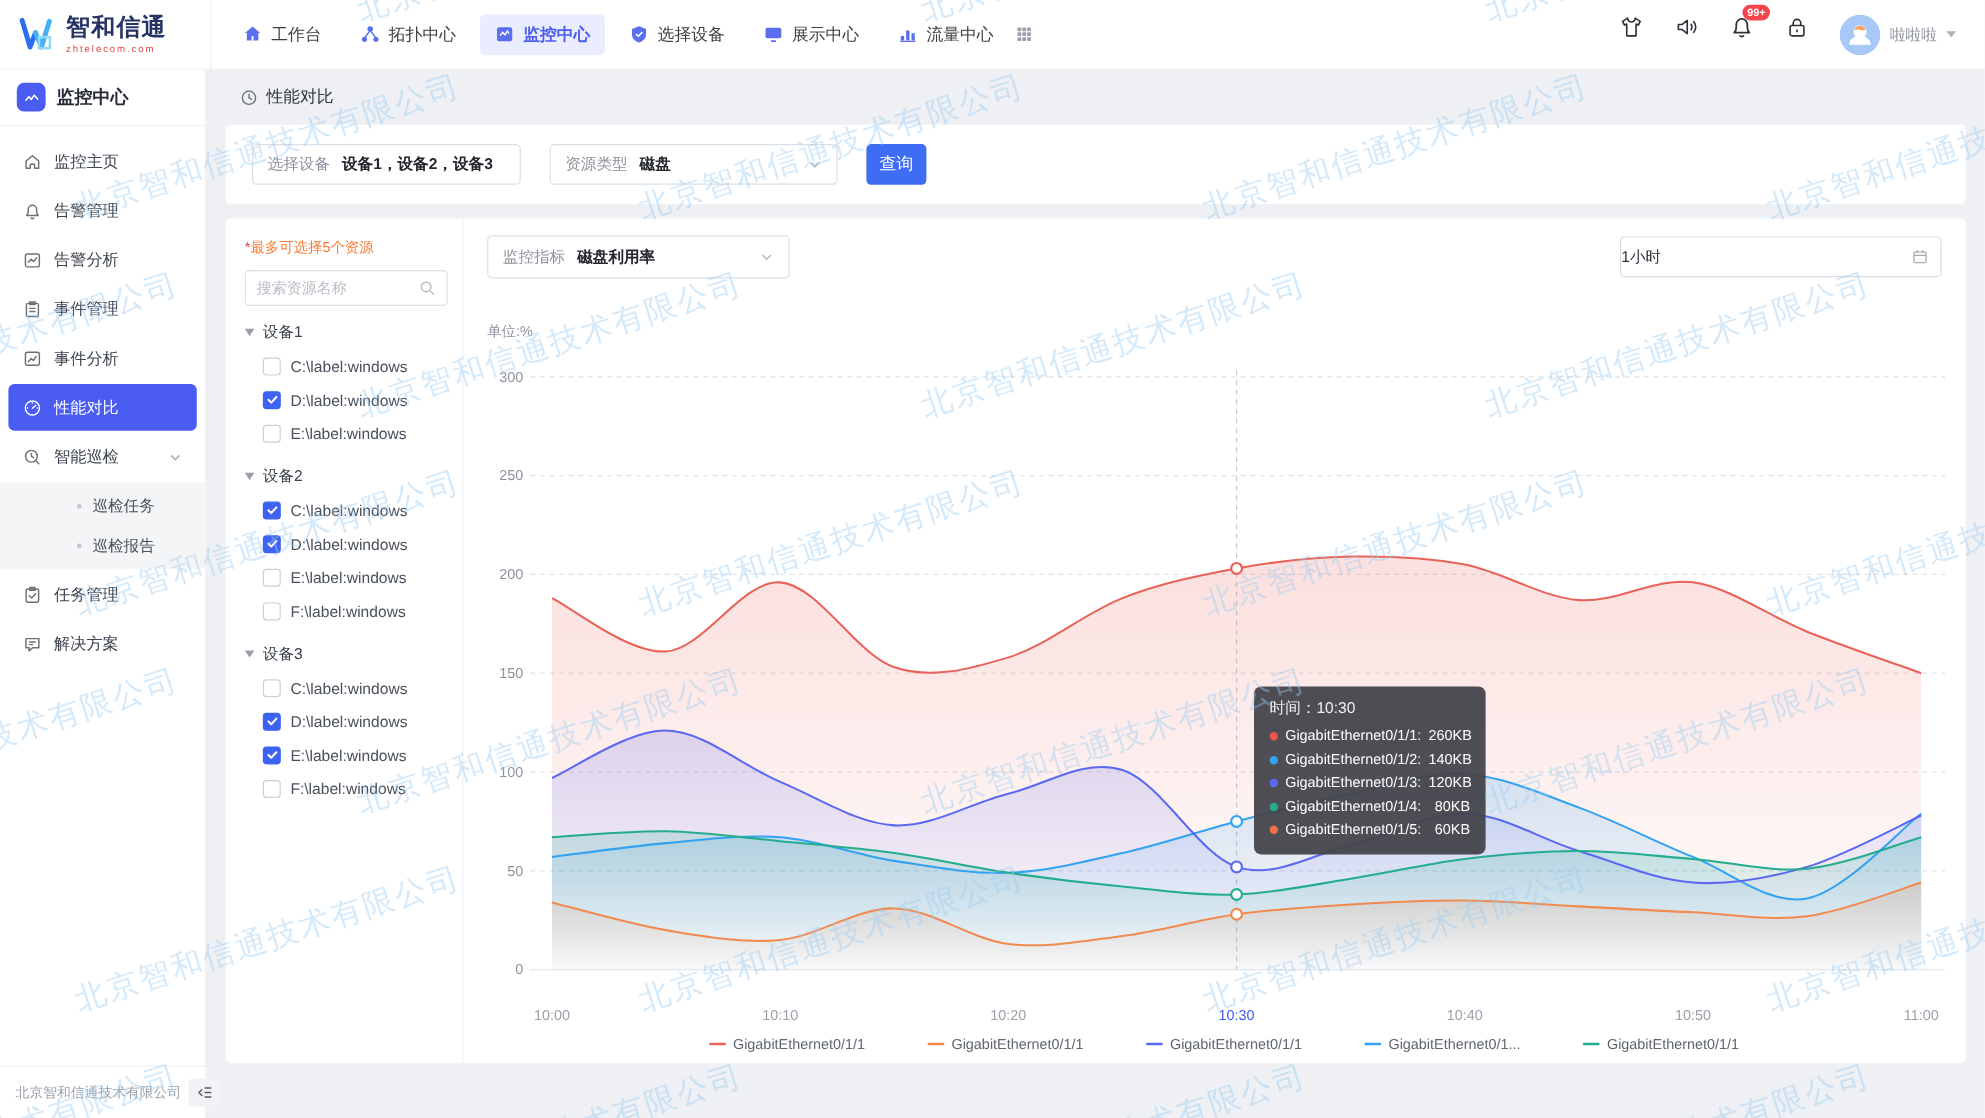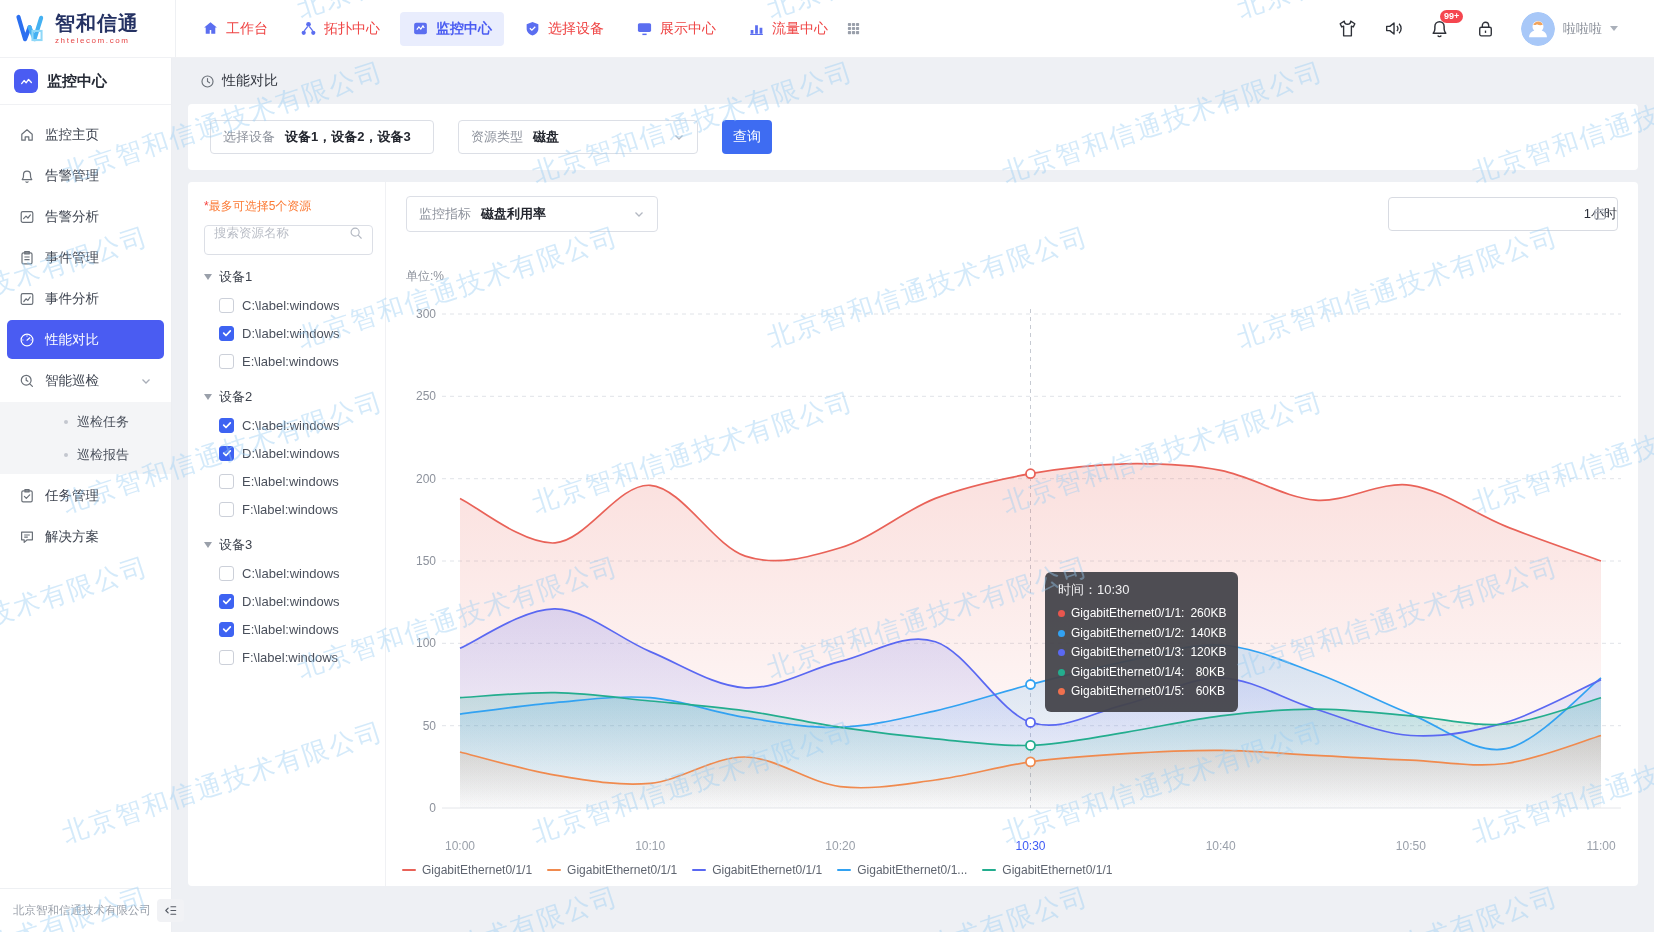--- a/index.html
+++ b/index.html
@@ -6,26 +6,26 @@
 html,body{width:1654px;height:932px;overflow:hidden}
 body{font-family:"Liberation Sans","DejaVu Sans",sans-serif;background:#eef0f4;position:relative}
 svg{display:block}
 
 .topbar{position:absolute;top:0;left:0;right:0;height:58px;background:#fff;display:flex;align-items:center;z-index:5;border-bottom:1px solid #f0f1f4}
 .logo-wrap{width:176px;height:100%;display:flex;align-items:center;padding-left:12px;gap:7px;border-right:1px solid #eef0f3}
 .logo-mark svg{width:36px;height:33px}
 .logo-title{font-size:20px;font-weight:bold;color:#253263;letter-spacing:1px;line-height:1}
 .logo-sub{font-size:8px;color:#e64848;letter-spacing:1.6px;margin-top:3px}
 .nav{display:flex;align-items:center;gap:8px;margin-left:14px}
-.nav-item{display:flex;align-items:center;gap:7px;padding:8px 12px;border-radius:4px;font-size:14px;color:#ef4444;cursor:pointer;white-space:nowrap}
+.nav-item{display:flex;align-items:center;gap:7px;padding:8px 12px;border-radius:4px;font-size:14px;color:#404040;cursor:pointer;white-space:nowrap}
 .nav-item.active{background:#e9edfd;color:#4a5cf2;font-weight:bold}
 .nav-ic{width:17px;height:17px;color:#5b6ef0;display:inline-flex}
 .nav-ic svg{width:100%;height:100%}
 .apps-icon{color:#9aa0ab;width:15px;height:15px;margin-left:6px;cursor:pointer}
-.topbar-right{margin-left:auto;display:flex;align-items:center;gap:25px;padding-right:36px}
+.topbar-right{margin-left:auto;display:flex;gap:25px;padding-right:24px}
 .tb-ic{width:21px;height:21px;color:#2e3138;position:relative;cursor:pointer}
 .tb-ic svg{width:100%;height:100%}
 .badge{position:absolute;top:-8px;left:11px;background:#f5464f;color:#fff;font-size:9px;padding:1px 4px;border-radius:8px;line-height:1.25;font-weight:bold}
 .user{display:flex;align-items:center;gap:8px;cursor:pointer}
 .avatar{width:34px;height:34px;border-radius:50%;overflow:hidden}
 .avatar svg{width:100%;height:100%}
 .uname{font-size:13px;color:#8a8f99}
 .ucaret{width:0;height:0;border-left:4.5px solid transparent;border-right:4.5px solid transparent;border-top:5.5px solid #aab0ba}
 
 .sidebar{position:absolute;top:58px;left:0;width:172px;bottom:0;background:#fff;border-right:1px solid #eceef2;z-index:4;display:flex;flex-direction:column}
@@ -59,53 +59,53 @@
 .select-box .val{font-size:13px;color:#23262e;font-weight:bold;white-space:nowrap}
 .chev{margin-left:auto;color:#b3b8c2;width:12px;height:12px}
 .chev svg{width:100%;height:100%}
 .sb-device{width:224px}.sb-type{width:240px}
 .btn-primary{width:50px;height:34px;background:#3e6cf2;color:#fff;font-size:14px;border:none;border-radius:4px;cursor:pointer}
 
 .main-card{margin:12px 16px 0;background:#fff;border-radius:4px;height:704px;display:flex;position:relative;overflow:hidden}
 .tree-panel{width:198px;border-right:1px solid #f0f1f4;padding:16px 12px 0 16px;flex:none}
 .note{font-size:12px;margin-bottom:10px;color:#fb7b36}
 .note .star{color:#f5433f}
-.search-box{height:30px;border:1px solid #dcdfe6;border-radius:4px;display:flex;align-items:flex-start;padding:0 9px;background:#fff}
+.search-box{height:30px;border:1px solid #dcdfe6;border-radius:4px;display:flex;align-items:center;padding:0 9px;background:#fff}
 .search-box input{border:none;outline:none;flex:1;font-size:12.5px;color:#333;min-width:0;font-family:inherit;background:transparent}
 .search-box input::placeholder{color:#b9bdc6}
 .search-ic{width:14px;height:14px;color:#b3b8c2;flex:none}
 .search-ic svg{width:100%;height:100%}
 .tree{margin-top:10px}
 .tree-group{display:flex;align-items:center;gap:7px;font-size:13px;color:#3c414c;margin:13px 0 5px;cursor:pointer}
 .tri{width:0;height:0;border-left:4.5px solid transparent;border-right:4.5px solid transparent;border-top:6px solid #9aa0aa}
 .tree-item{display:flex;align-items:center;gap:8px;padding:6.5px 0 6.5px 15px;font-size:13px;color:#4a505c;cursor:pointer}
 .cb{width:15px;height:15px;border:1px solid #ccd0d9;border-radius:3px;background:#fff;display:inline-flex;align-items:center;justify-content:center;flex:none}
 .cb.on{background:#3e63f2;border-color:#3e63f2}
 .cb svg{width:10px;height:10px}
 
 .chart-panel{flex:1;position:relative}
 .chart-controls{display:flex;align-items:center;justify-content:space-between;padding:14px 20px 0}
 .sb-metric{width:252px;height:36px}
-.time-box{width:230px;height:34px;border:1px solid #d8dbe2;border-radius:4px;display:flex;align-items:center;justify-content:flex-end;position:relative;font-size:13px;color:#2c303a;cursor:pointer}
+.time-box{width:268px;height:34px;border:1px solid #d8dbe2;border-radius:4px;display:flex;align-items:center;justify-content:flex-start;position:relative;font-size:13px;color:#2c303a;cursor:pointer}
 .cal{position:absolute;right:10px;width:14px;height:14px;color:#a7acb6}
 .cal svg{width:100%;height:100%}
 .unit-label{position:absolute;left:20px;top:86px;font-size:12px;color:#8d929c}
 #chartSvg{position:absolute;inset:0;width:100%;height:100%}
 .grid{stroke:#e0e3e8;stroke-dasharray:4 4}
 .grid.zero{stroke:#e4e6ea;stroke-dasharray:none}
 .ylab{fill:#8d929c;font-size:12px;text-anchor:end}
 .xlab{fill:#9aa0aa;font-size:12px;text-anchor:middle}
 .xlab.hl{fill:#3f5bf5}
 .crosshair{stroke:#c6cad2;stroke-dasharray:4 4}
 .tooltip{position:absolute;left:659px;top:390px;width:193px;background:rgba(68,69,75,0.95);border-radius:6px;padding:9px 13px 10px;z-index:3;pointer-events:none}
 .tt-title{font-size:13px;color:#f0f0f2;margin-bottom:5px}
 .tt-row{display:flex;align-items:center;font-size:12px;color:#fff;line-height:19.5px;gap:6px}
 .tt-dot{width:7px;height:7px;border-radius:50%;flex:none}
 .tt-val{margin-left:auto}
-.legend{position:absolute;left:16px;right:0;bottom:9px;display:flex;justify-content:flex-start;gap:15px}
+.legend{position:absolute;left:16px;right:0;bottom:9px;display:flex;justify-content:center;gap:52px}
 .legend-item{display:flex;align-items:center;gap:6px;font-size:12px;color:#5f6570;cursor:pointer;white-space:nowrap}
 .legend-dash{width:14px;height:2px;border-radius:1px;flex:none}
 
 .watermark{position:absolute;inset:0;overflow:hidden;pointer-events:none;z-index:50}
 .wm{position:absolute;font-size:26px;color:rgba(152,206,244,0.42);white-space:nowrap;transform:rotate(-18deg);letter-spacing:2px}
 </style>
 </head>
 <body>
 
 <header class="topbar">

